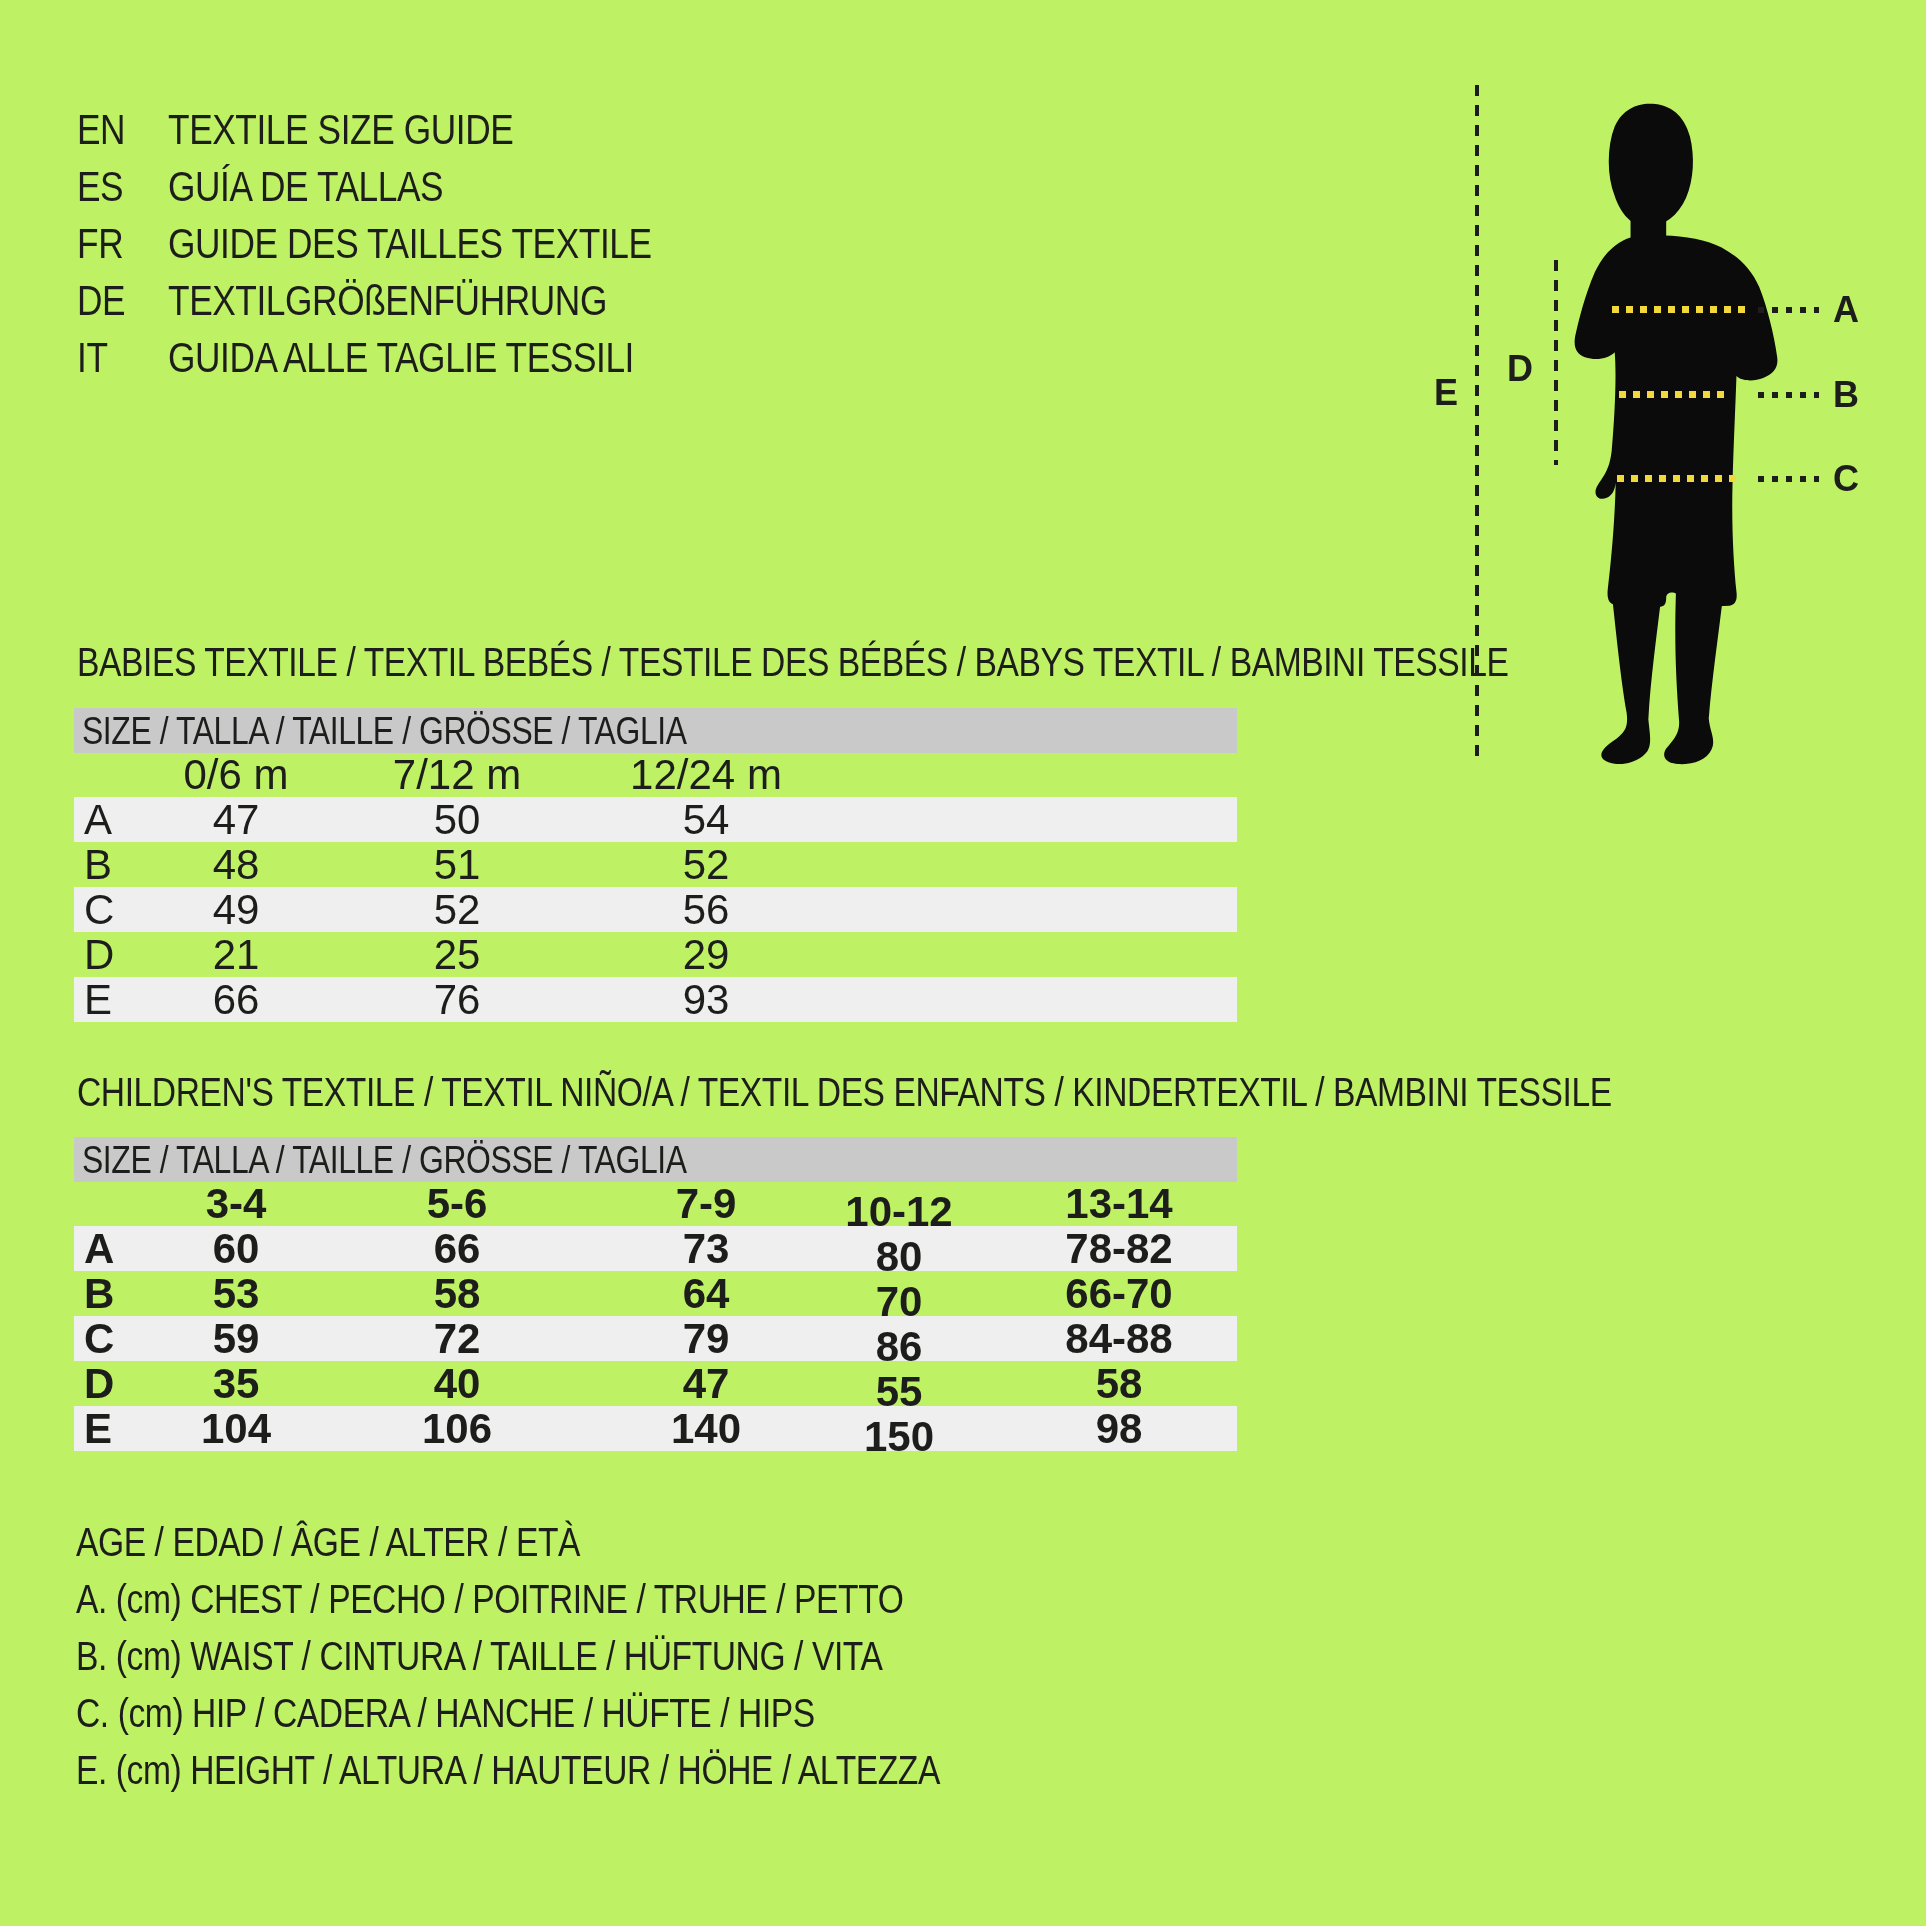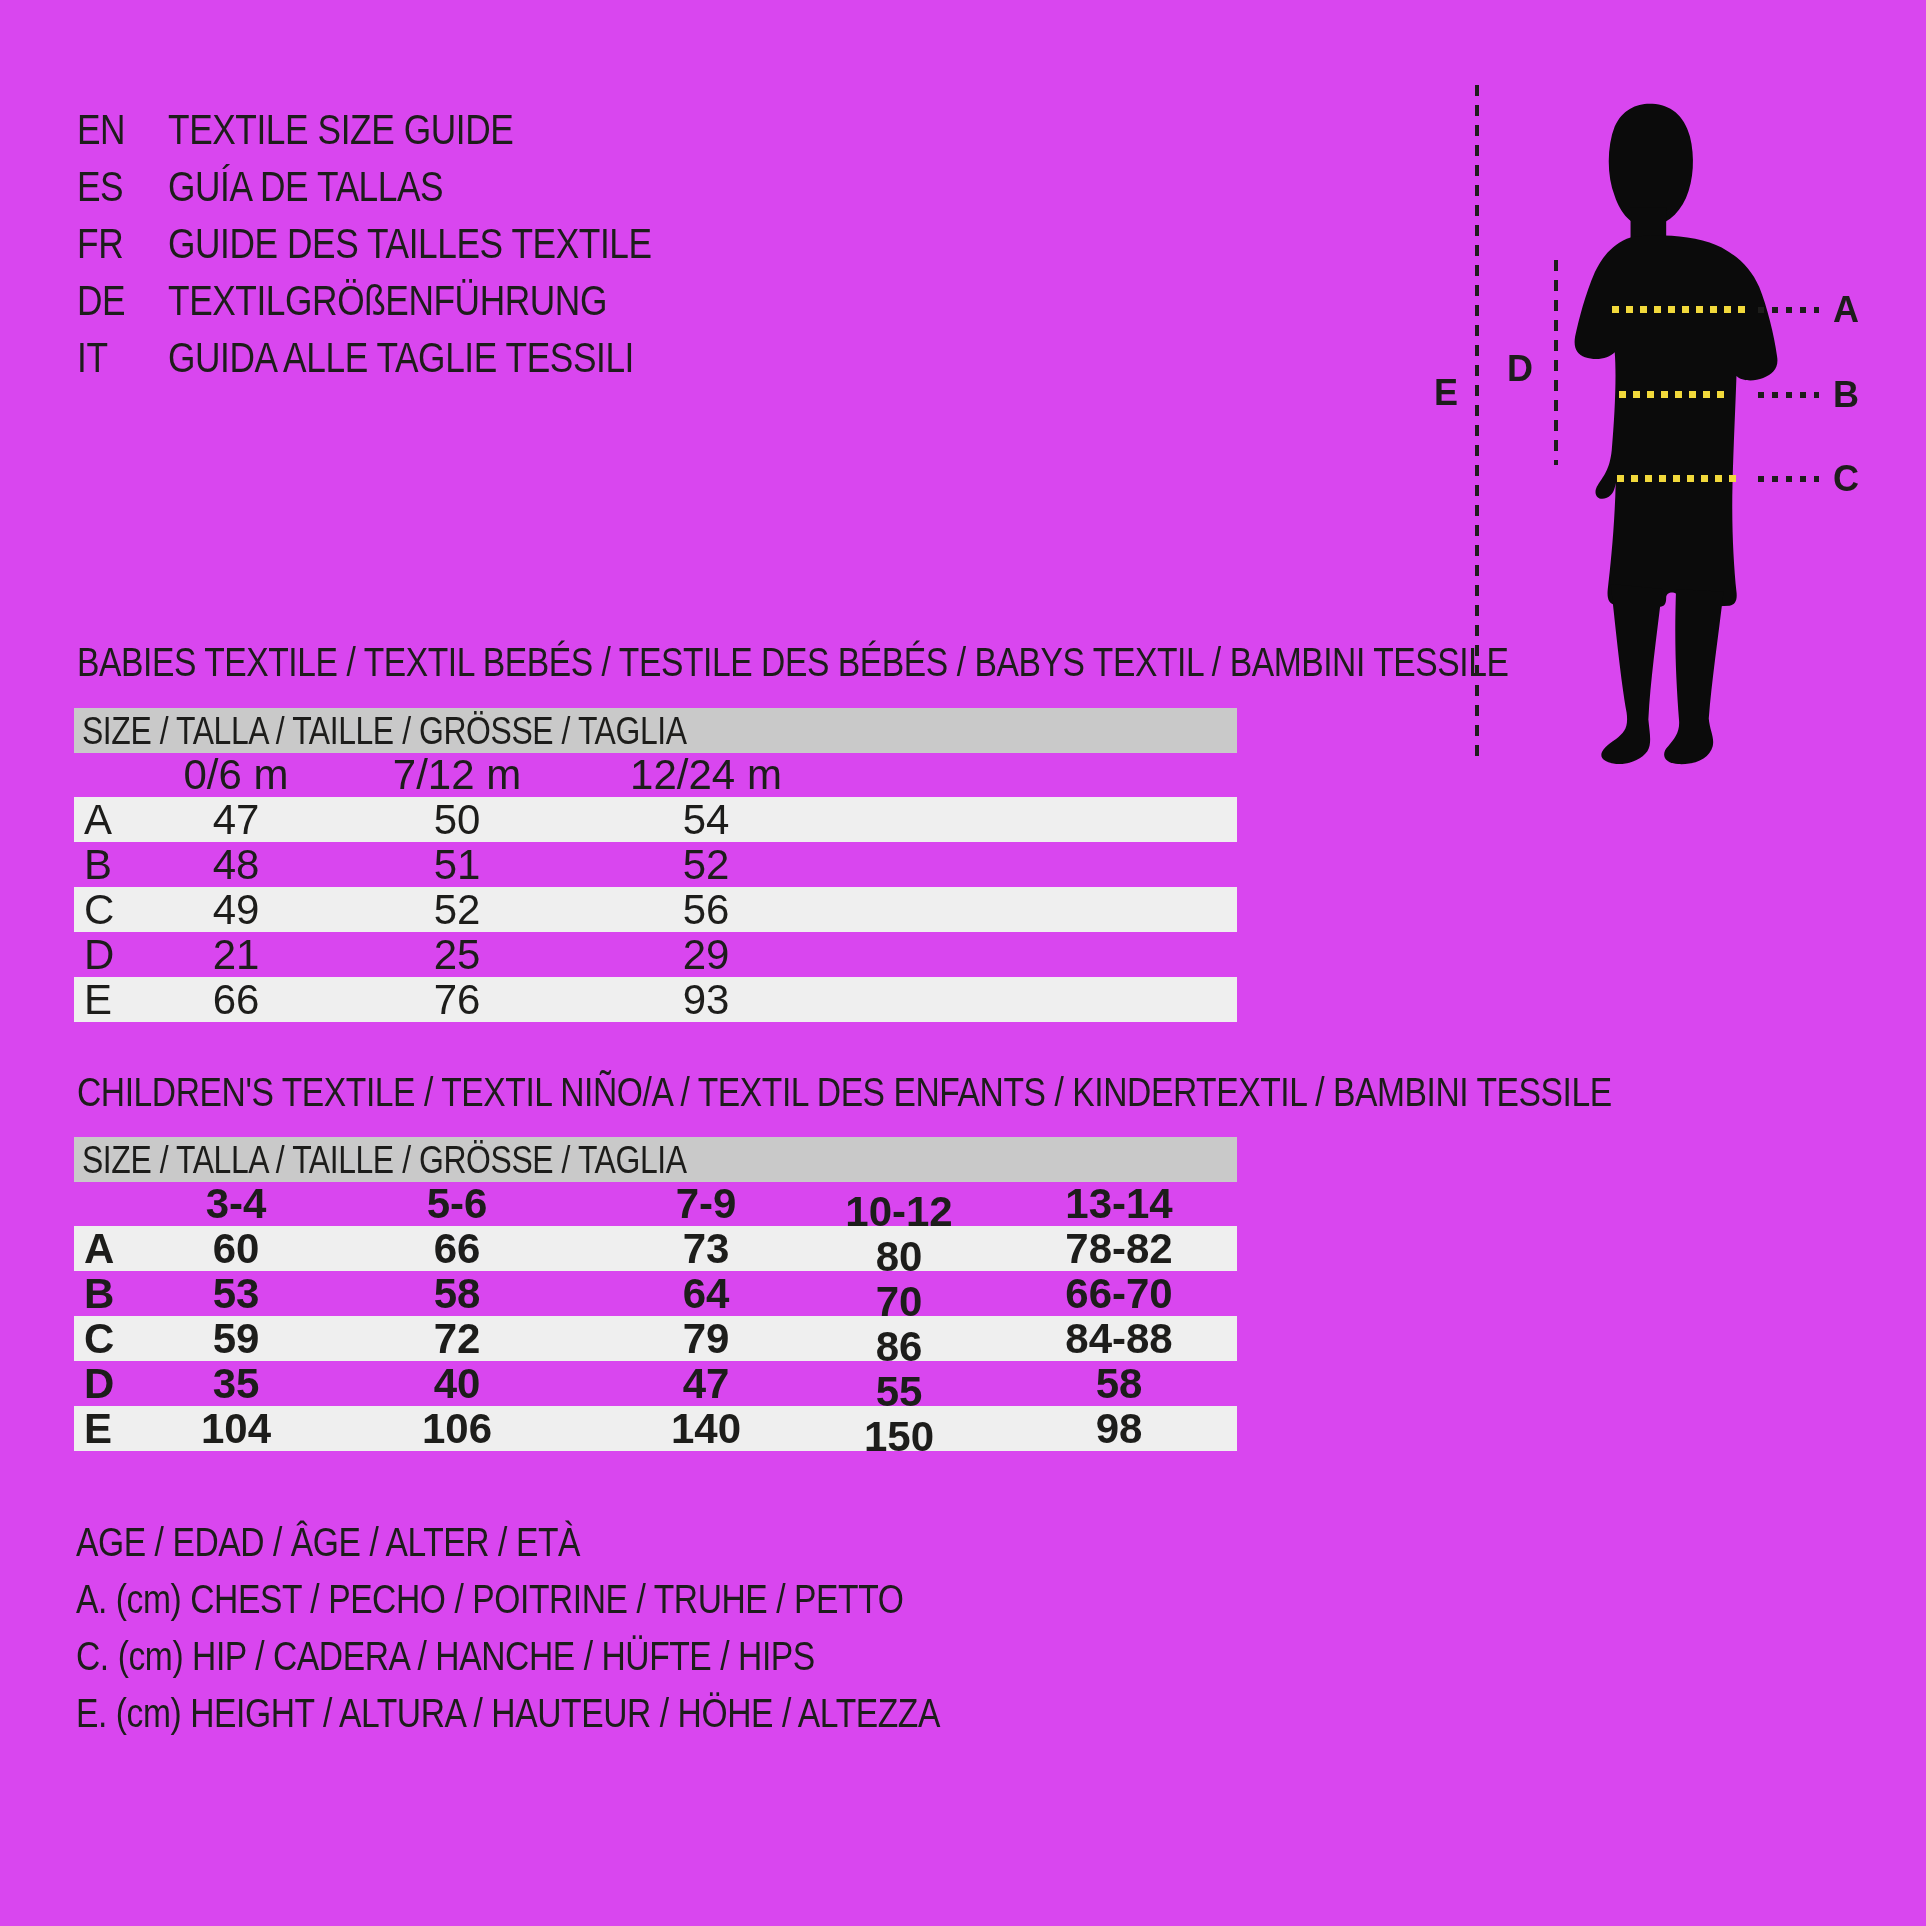--- a/index.html
+++ b/index.html
@@ -1,16 +1,16 @@
 <!DOCTYPE html>
 <html><head>
 <meta charset="utf-8">
 <style>
   html,body{margin:0;padding:0;background:#fff;}
-  .page{position:relative;width:1927px;height:1927px;background:#d946ef;overflow:hidden;
+  .page{position:relative;width:1927px;height:1927px;background:#bef264;overflow:hidden;
         font-family:"Liberation Sans",sans-serif;color:#1d1d1b;}
   .cond{display:inline-block;transform:scaleX(0.84);transform-origin:0 50%;
         white-space:nowrap;letter-spacing:-0.5px;}
 
   
   .langs{position:absolute;left:77px;top:101px;font-size:42px;}
   .lang-row{display:flex;height:57px;align-items:center;}
   .lang-code{width:91px;}
 
   
@@ -205,20 +205,23 @@
   </div>
 
   <div class="legend">
     <div class="legend-line">
         <span class="cond">AGE / EDAD / ÂGE / ALTER / ETÀ</span>
       </div>
     <div class="legend-line">
         <span class="cond">A. (cm) CHEST / PECHO / POITRINE / TRUHE / PETTO</span>
       </div>
     <div class="legend-line">
+        <span class="cond">B. (cm) WAIST / CINTURA / TAILLE / HÜFTUNG / VITA</span>
+      </div>
+    <div class="legend-line">
         <span class="cond">C. (cm) HIP / CADERA / HANCHE / HÜFTE / HIPS</span>
       </div>
     <div class="legend-line">
         <span class="cond">E. (cm) HEIGHT / ALTURA / HAUTEUR / HÖHE / ALTEZZA</span>
       </div>
   </div>
 
 </div>
 
 

